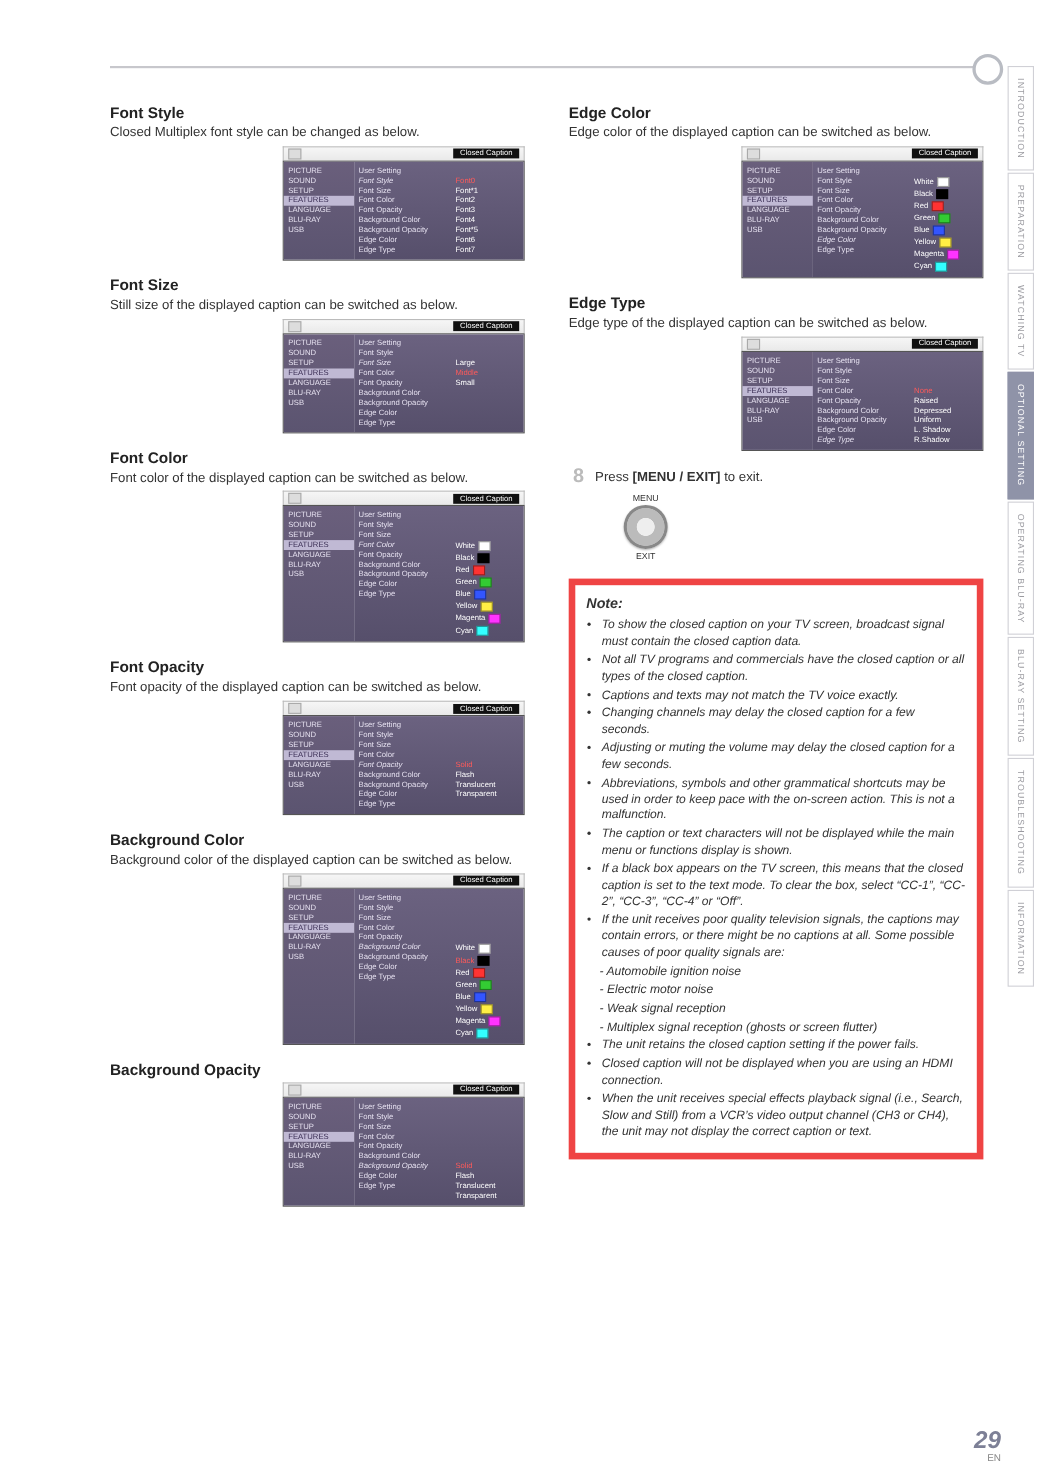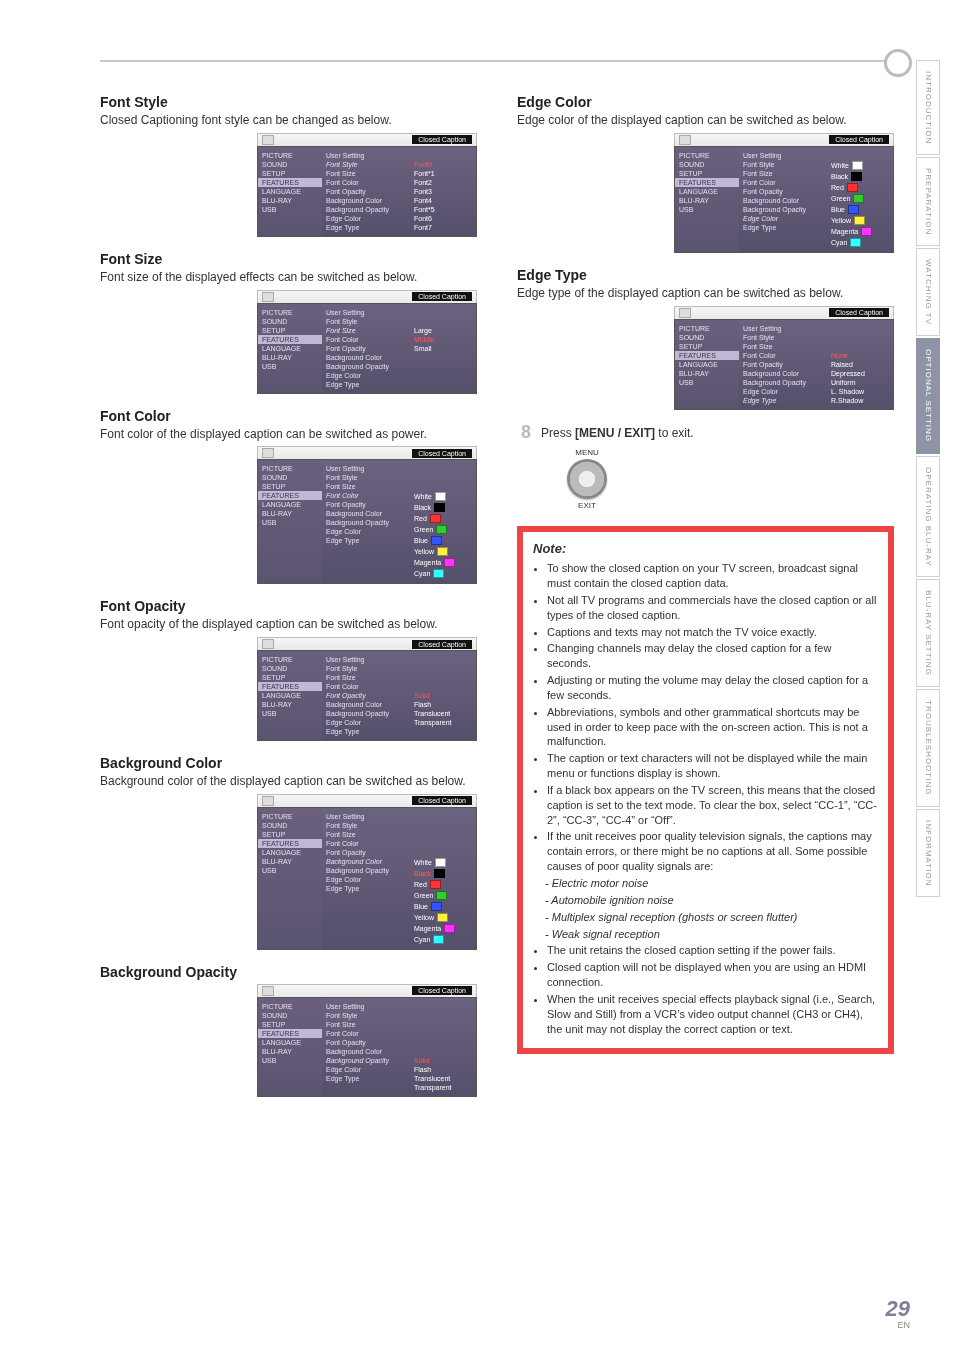--- a/index.html
+++ b/index.html
@@ -78,21 +78,21 @@
     box-shadow:0 1px 2px rgba(0,0,0,.3);
   }
   .note-box{
     border:6px solid #ef4444;
     padding:8px 10px 10px 10px;
     font-size:11px;
     line-height:1.35;
   }
   .note-title{ font-style:italic; font-weight:bold; font-size:13px; margin:0 0 4px 0;}
   .note-box ul{ margin:0; padding-left:14px; }
-  .note-box li{ margin:2px 0; }
+  .note-box li{ margin:2px 0; font-style:italic; }
   .note-box .sub{ margin:2px 0 0 0; font-style:italic; }
   .note-box .nobul{ list-style:none; margin-left:-2px; }
 
   
   .sidetabs{
     position:absolute; right:14px; top:60px; bottom:40px;
     width:24px;
     display:flex; flex-direction:column; gap:2px;
     font-size:8px; letter-spacing:1px; color:#9a9aa0;
   }
@@ -123,21 +123,21 @@
 </head>
 <body>
 
 <div class="topbar"></div>
 
 <div class="cols">
 
   <div class="col">
     <div>
         <h4 class="section-title">Font Style</h4>
-        <p class="section-desc">Closed Captioning font style can be changed as below.</p>
+        <p class="section-desc">Closed Multiplex font style can be changed as below.</p>
         <div class="osd">
           <div class="osd-header">
             <span class="sq"></span>
             <span class="cap">Closed Caption</span>
           </div>
           <div class="osd-body">
             <div class="osd-side">
               <div>PICTURE</div>
               <div>SOUND</div>
               <div>SETUP</div>
@@ -184,21 +184,21 @@
                 <div>
                   <span>Font7</span>
                 </div>
               </div>
             </div>
           </div>
         </div>
       </div>
     <div>
         <h4 class="section-title">Font Size</h4>
-        <p class="section-desc">Font size of the displayed effects can be switched as below.</p>
+        <p class="section-desc">Still size of the displayed caption can be switched as below.</p>
         <div class="osd">
           <div class="osd-header">
             <span class="sq"></span>
             <span class="cap">Closed Caption</span>
           </div>
           <div class="osd-body">
             <div class="osd-side">
               <div>PICTURE</div>
               <div>SOUND</div>
               <div>SETUP</div>
@@ -231,21 +231,21 @@
                 <div>
                   <span>Small</span>
                 </div>
               </div>
             </div>
           </div>
         </div>
       </div>
     <div>
         <h4 class="section-title">Font Color</h4>
-        <p class="section-desc">Font color of the displayed caption can be switched as power.</p>
+        <p class="section-desc">Font color of the displayed caption can be switched as below.</p>
         <div class="osd">
           <div class="osd-header">
             <span class="sq"></span>
             <span class="cap">Closed Caption</span>
           </div>
           <div class="osd-body">
             <div class="osd-side">
               <div>PICTURE</div>
               <div>SOUND</div>
               <div>SETUP</div>
@@ -632,24 +632,24 @@
       <ul id="note-list">
           <li>To show the closed caption on your TV screen, broadcast signal must contain the closed caption data.</li>
           <li>Not all TV programs and commercials have the closed caption or all types of the closed caption.</li>
           <li>Captions and texts may not match the TV voice exactly.</li>
           <li>Changing channels may delay the closed caption for a few seconds.</li>
           <li>Adjusting or muting the volume may delay the closed caption for a few seconds.</li>
           <li>Abbreviations, symbols and other grammatical shortcuts may be used in order to keep pace with the on-screen action. This is not a malfunction.</li>
           <li>The caption or text characters will not be displayed while the main menu or functions display is shown.</li>
           <li>If a black box appears on the TV screen, this means that the closed caption is set to the text mode. To clear the box, select “CC-1”, “CC-2”, “CC-3”, “CC-4” or “Off”.</li>
           <li>If the unit receives poor quality television signals, the captions may contain errors, or there might be no captions at all. Some possible causes of poor quality signals are:</li>
+          <li class="nobul sub">- Automobile ignition noise</li>
           <li class="nobul sub">- Electric motor noise</li>
-          <li class="nobul sub">- Automobile ignition noise</li>
+          <li class="nobul sub">- Weak signal reception</li>
           <li class="nobul sub">- Multiplex signal reception (ghosts or screen flutter)</li>
-          <li class="nobul sub">- Weak signal reception</li>
           <li>The unit retains the closed caption setting if the power fails.</li>
           <li>Closed caption will not be displayed when you are using an HDMI connection.</li>
           <li>When the unit receives special effects playback signal (i.e., Search, Slow and Still) from a VCR’s video output channel (CH3 or CH4), the unit may not display the correct caption or text.</li>
         </ul>
     </div>
   </div>
 </div>
 
 <div class="sidetabs" id="sidetabs">
     <div class="tab">INTRODUCTION</div>

